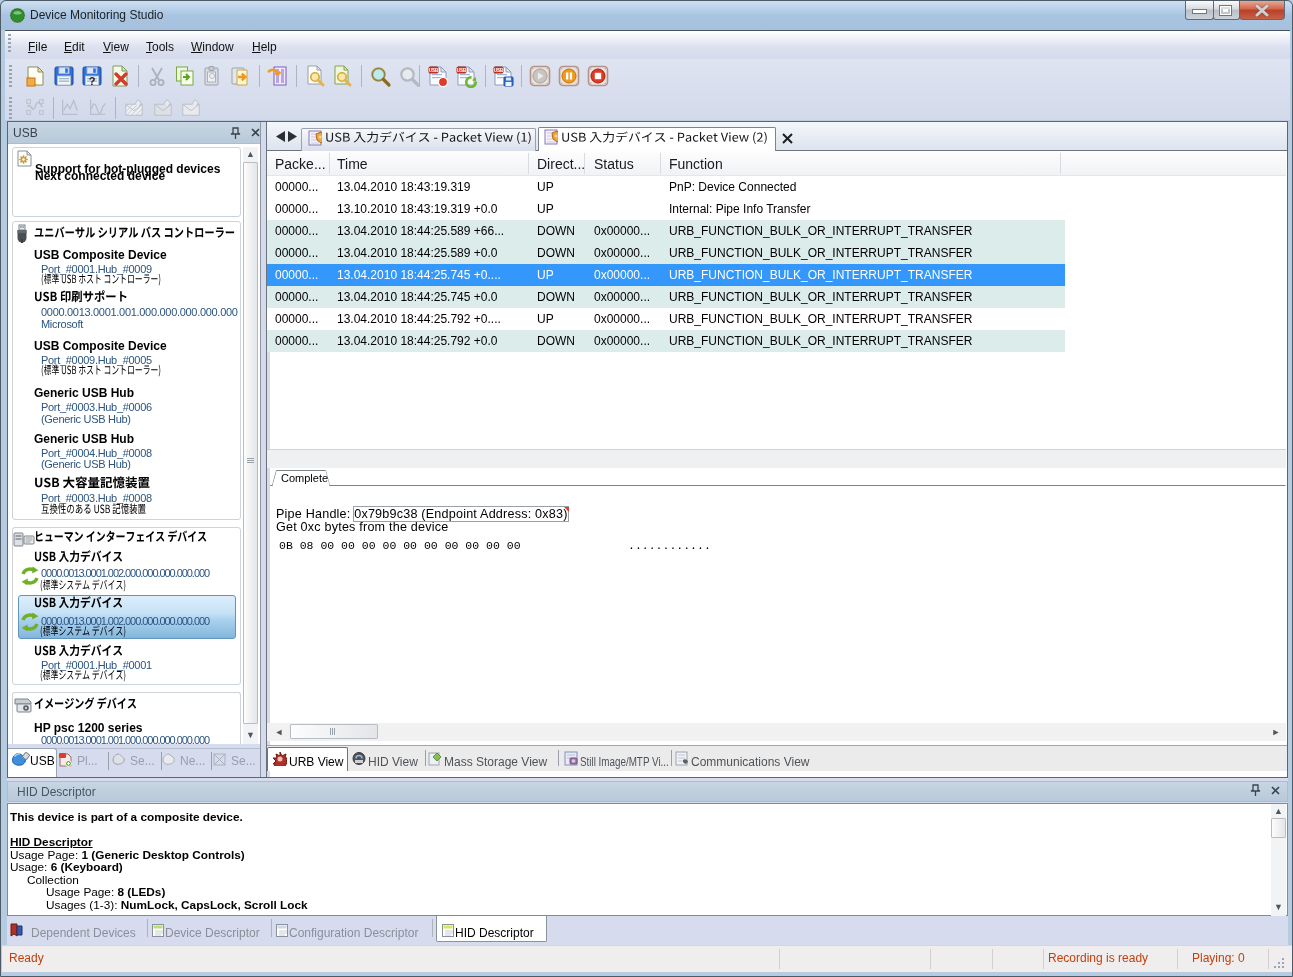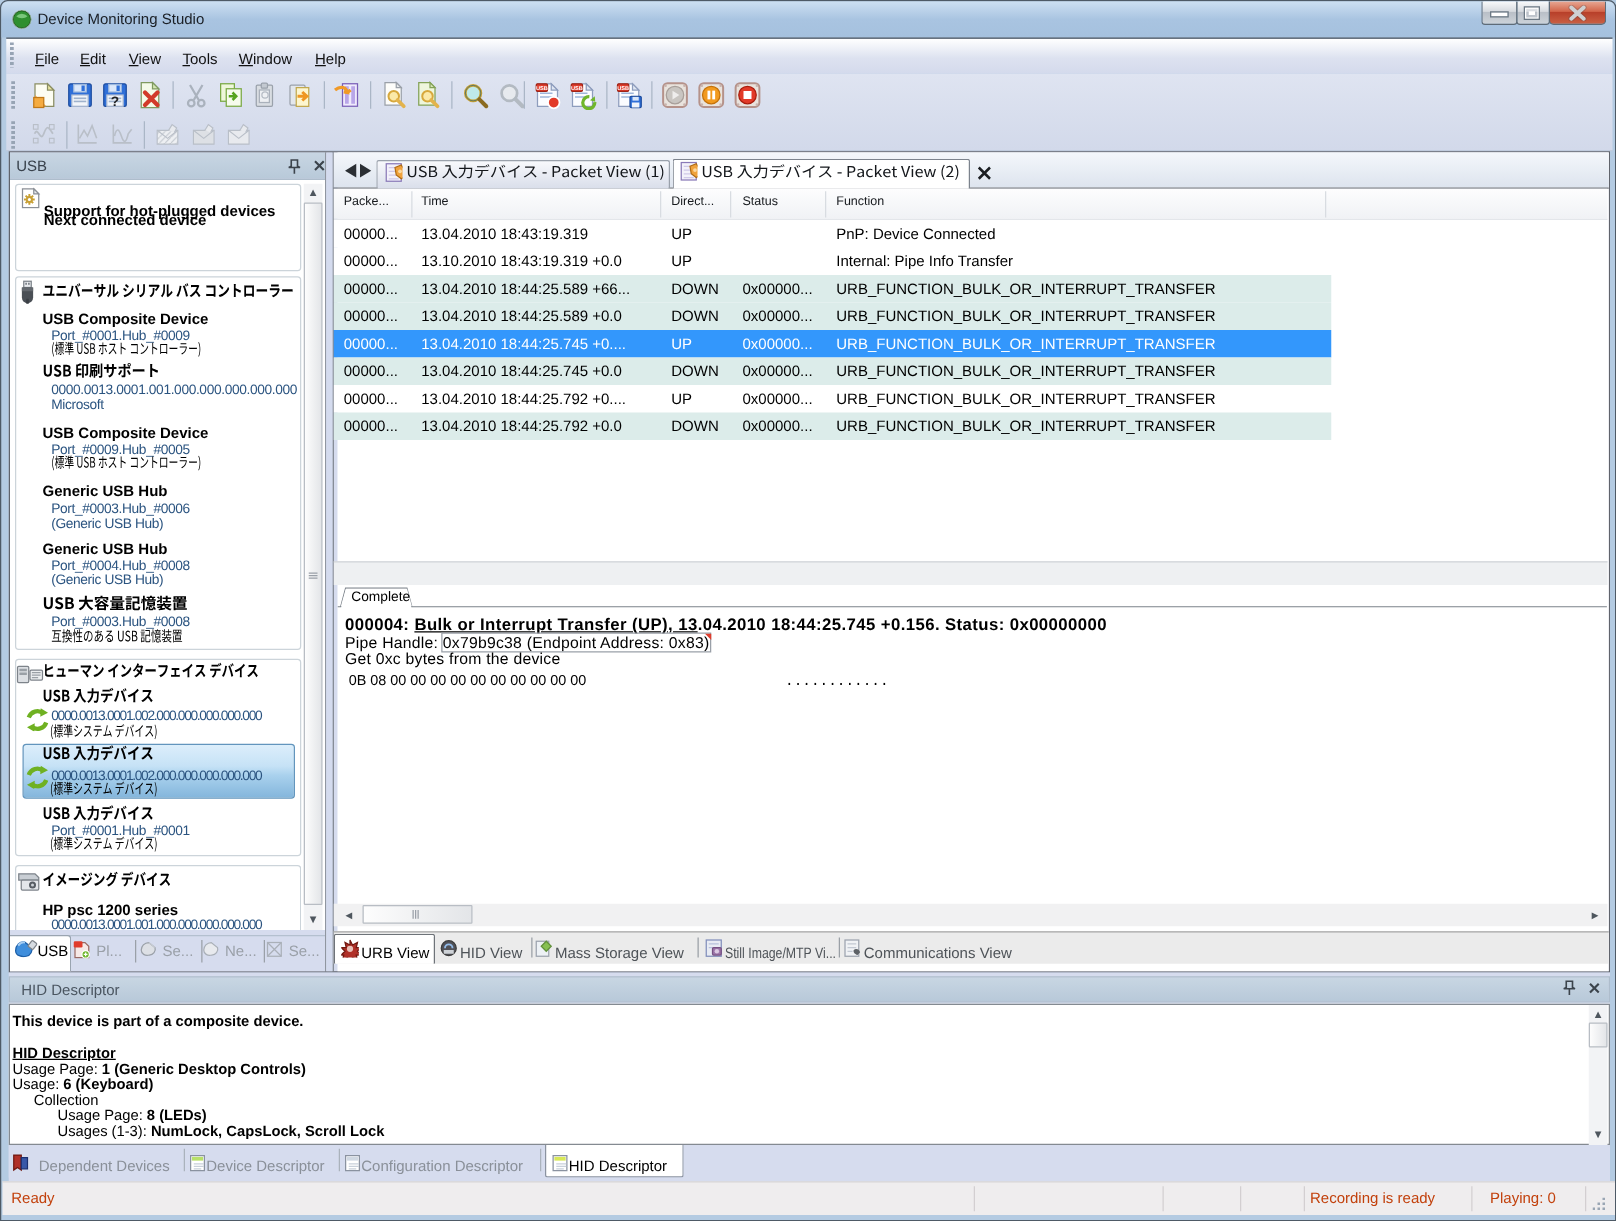--- a/index.html
+++ b/index.html
@@ -28,21 +28,21 @@
 .ti-r{position:absolute;font-size:11px;letter-spacing:-0.3px;color:#2b5480;white-space:nowrap}
 .sbar{position:absolute;background:#f2f3f5}
 .sthumb{position:absolute;background:linear-gradient(90deg,#fdfdfd,#e3e5e8);border:1px solid #b8bdc4;border-radius:1px}
 .sarrow{position:absolute;font-size:9px;color:#4e565e;text-align:center}
 .lptabs{position:absolute;left:0;top:626px;width:252px;height:29px;background:#d6dcee;border-top:1px solid #b4c0cf}
 .doc{position:absolute;left:262px;top:0;width:1017px;height:655px;background:#fff}
 .doctabbar{position:absolute;left:-3px;top:0;width:1020px;height:29px;background:linear-gradient(#f4f7fb,#dde4ee);border-bottom:1px solid #6d737b}
 .doctab{position:absolute;top:6px;height:23px;border:1px solid #9aa1ab;border-bottom:none;border-radius:2px 2px 0 0;
 background:linear-gradient(#f8f9fc,#d9deea);font-size:12px;color:#15181c}
 .doctab.act{background:#fff;border-color:#7c838d;height:24px;top:5px}
-.hdrrow{position:absolute;left:-3px;top:29px;width:1019px;height:25px;background:linear-gradient(#fdfdfe,#f0f2f5);border-bottom:1px solid #e3e6ea;font-size:10px;color:#16191d}
+.hdrrow{position:absolute;left:-3px;top:29px;width:1019px;height:25px;background:linear-gradient(#fdfdfe,#f0f2f5);border-bottom:1px solid #e3e6ea;font-size:14px;color:#16191d}
 .hsep{position:absolute;top:2px;width:1px;height:21px;background:#d8dce1}
 .row{position:absolute;left:-3px;width:798px;height:22px;font-size:12px;color:#000}
 .cell{position:absolute;top:4px;white-space:nowrap}
 .viewtabs{position:absolute;left:-3px;top:623px;width:1020px;height:26px;background:#ebebeb;border-top:1px solid #a5a5a5}
 .vtab{position:absolute;font-size:12px;color:#4e5358}
 .vtabact{position:absolute;top:625px;height:24px;background:#fff;border:1px solid #6e7379;border-bottom:none;border-radius:2px 2px 0 0}
 .vsep{position:absolute;width:1px;height:16px;background:#9aa0a6}
 .hidp{position:absolute;left:6px;top:777px;width:1281px;height:167px;background:#d6dcee}
 .hidhdr{position:absolute;left:0;top:3px;width:1281px;height:21px;background:linear-gradient(#c8d6e3,#b8c9d9);border:1px solid #aebdcc;color:#4a5560;font-size:12px}
 .hidbody{position:absolute;left:0;top:25px;width:1281px;height:113px;background:#fff;border:1px solid #848a91;font-size:11.8px;color:#000}
@@ -591,24 +591,23 @@
           <span class="cell" style="left:270px">DOWN</span>
           <span class="cell" style="left:327px">0x00000...</span>
           <span class="cell" style="left:402px">URB_FUNCTION_BULK_OR_INTERRUPT_TRANSFER</span>
         </div>
 <div class="abs" style="left:-3px;top:327px;width:1019px;height:19px;background:#eef0f2;border-top:1px solid #cfd3d8"></div>
 <svg class="abs" style="left:0px;top:347px" width="1016" height="17" viewBox="0 0 1016 17">
           <path d="M0 16.5h2.5l4-15h49l4 15h956" fill="none" stroke="#7c838b"></path>
           <path d="M2.7 16l3.9-14h49l3.9 14z" fill="#fff"></path>
         </svg>
 <div class="abs" style="left:11px;top:350px;font-size:11px;color:#000">Complete</div>
-<div class="abs b" style="left:6px;top:370px;font-size:13.4px;letter-spacing:0.33px">000004: <u>Bulk or Interrupt Transfer (UP), 13</u>.04.2010 18:44:25.745 +0.156. Status: 0x00000000</div>
 <div class="abs" style="left:6px;top:385px;font-size:12.6px;letter-spacing:0.2px">Pipe Handle: <span style="outline:1px solid #9aa0a8;position:relative">0x79b9c38 (Endpoint Address: 0x83)<span style="position:absolute;right:-1px;top:0;width:0;height:0;border-left:5px solid transparent;border-top:5px solid #e03c2c"></span></span></div>
 <div class="abs" style="left:6px;top:398px;font-size:12.6px;letter-spacing:0.2px">Get 0xc bytes from the device</div>
-<div class="abs" style="left:9px;top:417px;font-family:Liberation Sans, sans-serif;font-size:11.5px">0B 08 00 00 00 00 00 00 00 00 00 00</div>
+<div class="abs" style="left:9px;top:417px;font-family:Liberation Mono, monospace;font-size:11.5px">0B 08 00 00 00 00 00 00 00 00 00 00</div>
 <div class="abs" style="left:358px;top:417px;font-family:'Liberation Mono',monospace;font-size:11.5px">............</div>
 <div class="abs" style="left:-3px;top:601px;width:1019px;height:18px;background:#f1f1f2"></div>
 <div class="sarrow" style="left:2px;top:605px;width:14px">◄</div>
 <div class="sarrow" style="left:999px;top:605px;width:14px">►</div>
 <div class="sthumb" style="left:20px;top:602px;width:88px;height:15px"></div>
 <div class="abs" style="left:60px;top:606px;width:1px;height:7px;background:#9aa0a8;box-shadow:2px 0 #9aa0a8,4px 0 #9aa0a8"></div>
 <div class="viewtabs"></div>
 <div class="vtabact" style="left:-3px;width:81px"></div>
 <svg class="abs" style="left:3px;top:629px;" width="14" height="15" viewBox="0 0 14 15">
           <path d="M7 1l2 4 4-2-1 4h4l-3 3 3 3h-4l1 4-4-2-2 4-2-4-4 2 1-4H0l3-3-3-3h4L3 3l4 2z" fill="#b03028" stroke="#701810"></path>

